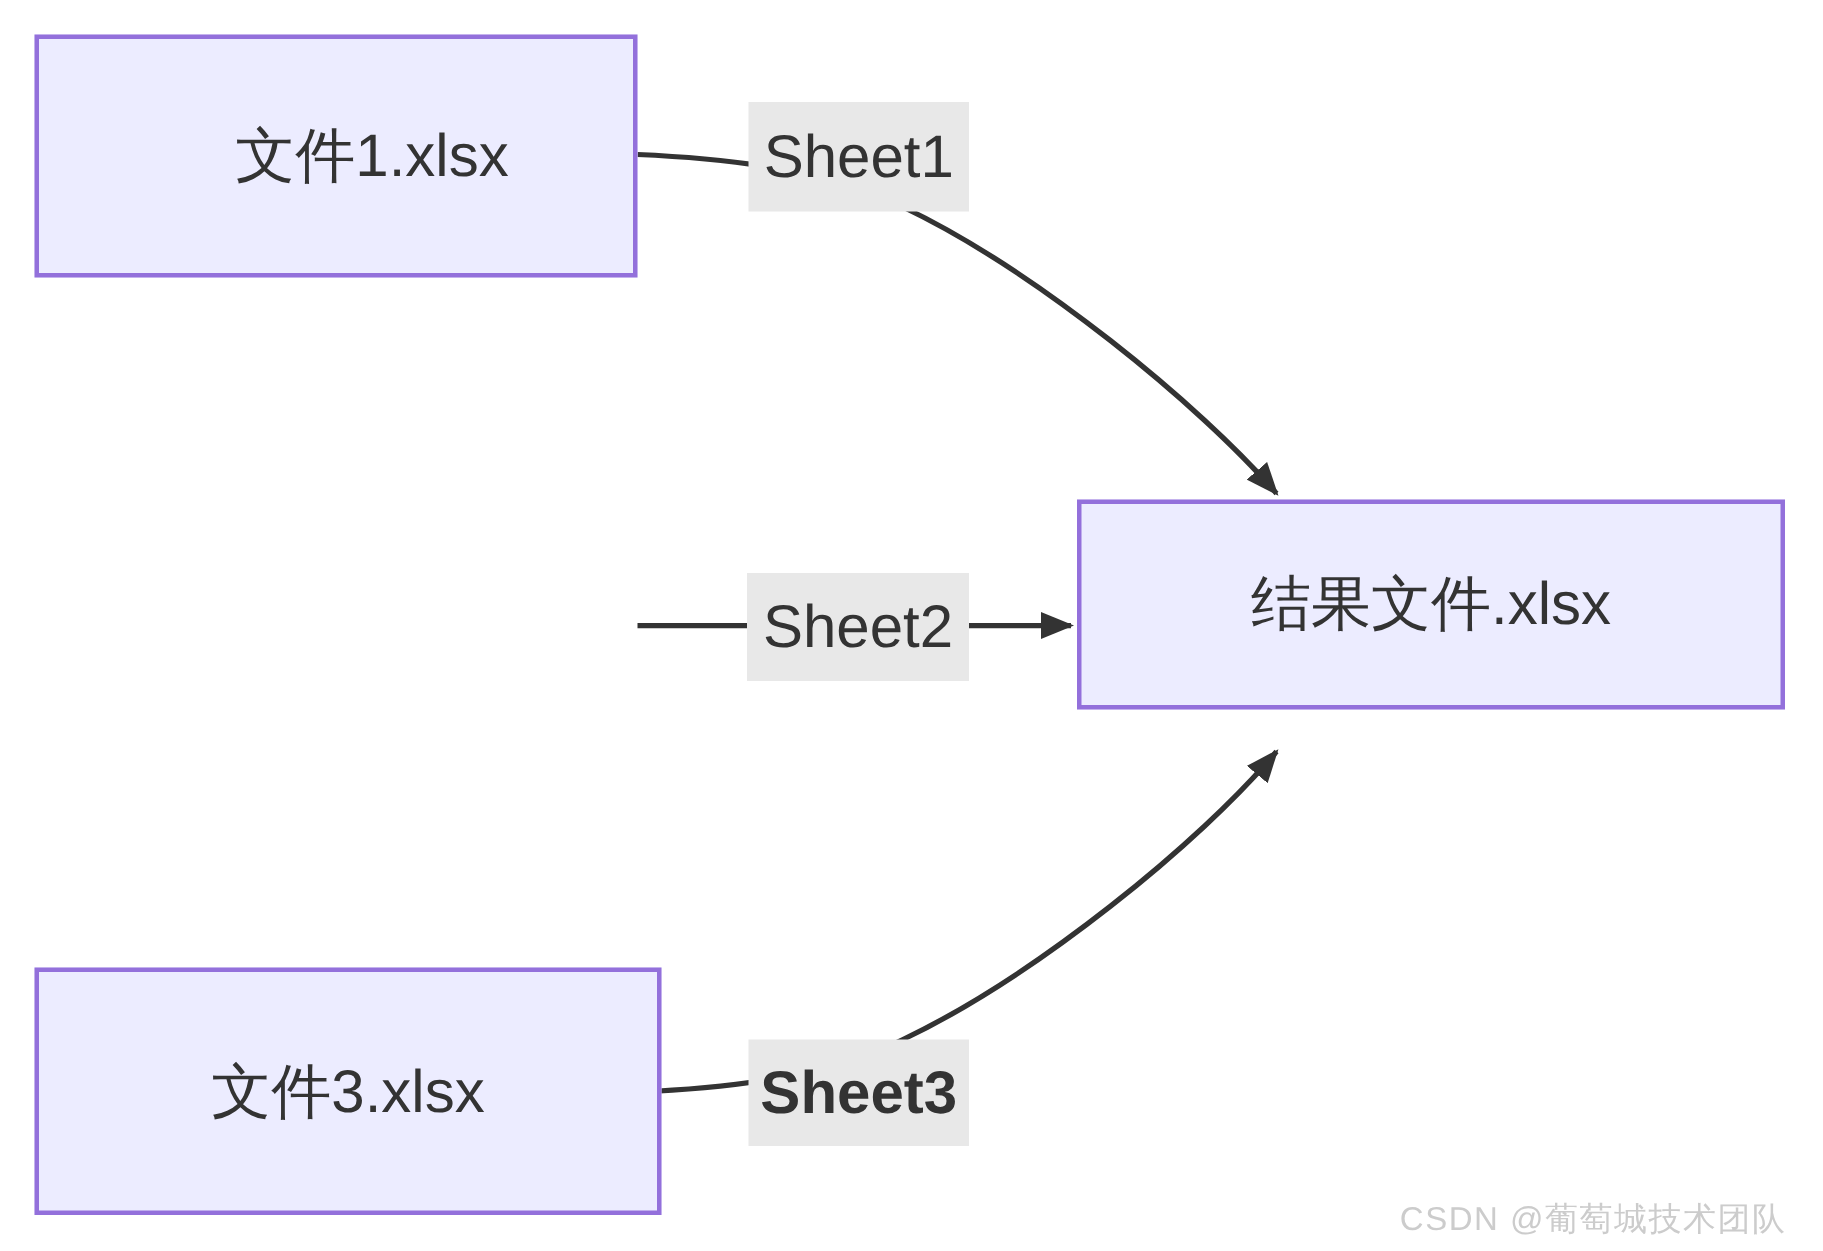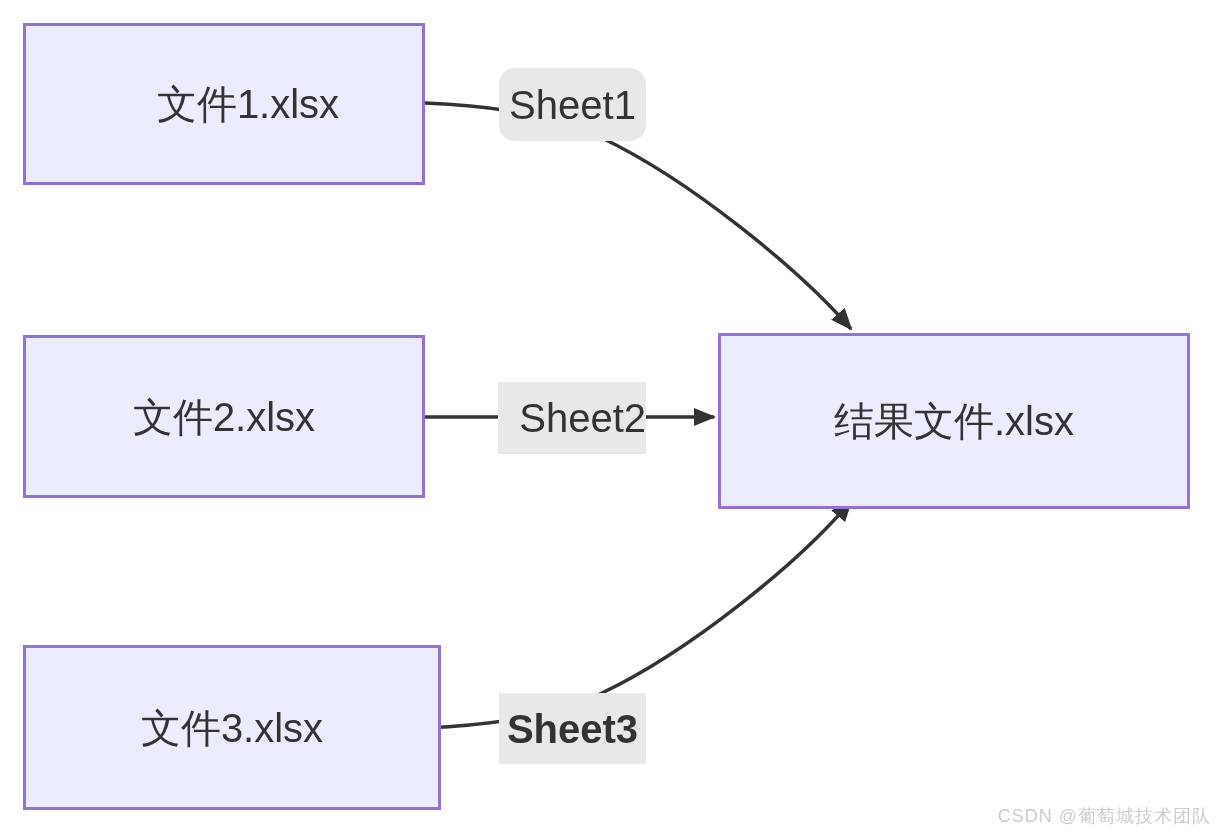--- a/index.html
+++ b/index.html
@@ -43,40 +43,40 @@
     align-items: center;
     justify-content: center;
     font-size: 40px;
     line-height: 1;
     text-align: center;
     z-index: 2;
   }
   .node-file1  { left: 23px;  top: 23px;  width: 402px; height: 162px; padding-left: 48px; }
   .node-file2  { left: 23px;  top: 335px; width: 402px; height: 163px; }
   .node-file3  { left: 23px;  top: 645px; width: 418px; height: 165px; }
-  .node-result { left: 718px; top: 333px; width: 472px; height: 176px; }
+  .node-result { left: 718px; top: 333px; width: 472px; height: 140px; }
   .edge-label {
     position: absolute;
     background: var(--label-bg);
     color: var(--text-color);
     font-size: 40px;
     line-height: 1;
     display: flex;
     align-items: center;
     justify-content: center;
     z-index: 3;
   }
-  .edge-label-1 { left: 499px; top: 68px;  width: 147px; height: 73px; border-radius: 16px; }
-  .edge-label-2 { left: 498px; top: 382px; width: 148px; height: 72px; justify-content: flex-end; }
+  .edge-label-1 { left: 499px; top: 68px;  width: 147px; height: 73px; }
+  .edge-label-2 { left: 498px; top: 382px; width: 148px; height: 72px; }
   .edge-label-3 { left: 499px; top: 693px; width: 147px; height: 71px; font-weight: bold; }
   .watermark {
     position: absolute;
-    right: 4px;
+    right: 24px;
     bottom: 6px;
-    font-size: 18px;
+    font-size: 22px;
     color: var(--watermark-color);
     text-shadow: 1px 1px 1px rgba(255,255,255,0.9);
     letter-spacing: 1px;
     z-index: 4;
     user-select: none;
   }
 </style>
 </head>
 <body>
 
@@ -89,23 +89,20 @@
       </marker>
     </defs>
     <path class="edge-path" marker-end="url(#arrow)" d="M 425 103 C 495 106 555 115 602 138 C 690 180 800 270 851 329"></path>
     <path class="edge-path" marker-end="url(#arrow)" d="M 425 417 L 714 417"></path>
     <path class="edge-path" marker-end="url(#arrow)" d="M 425 728 C 495 725 555 716 602 693 C 690 651 800 562 851 501"></path>
   </svg>
 
   <div class="node node-file1">
     <span>文件1.xlsx</span>
   </div>
-  <div class="node node-file2">
-    <span>文件2.xlsx</span>
-  </div>
   <div class="node node-file3">
     <span>文件3.xlsx</span>
   </div>
   <div class="node node-result">
     <span>结果文件.xlsx</span>
   </div>
 
   <div class="edge-label edge-label-1">
     <span>Sheet1</span>
   </div>

